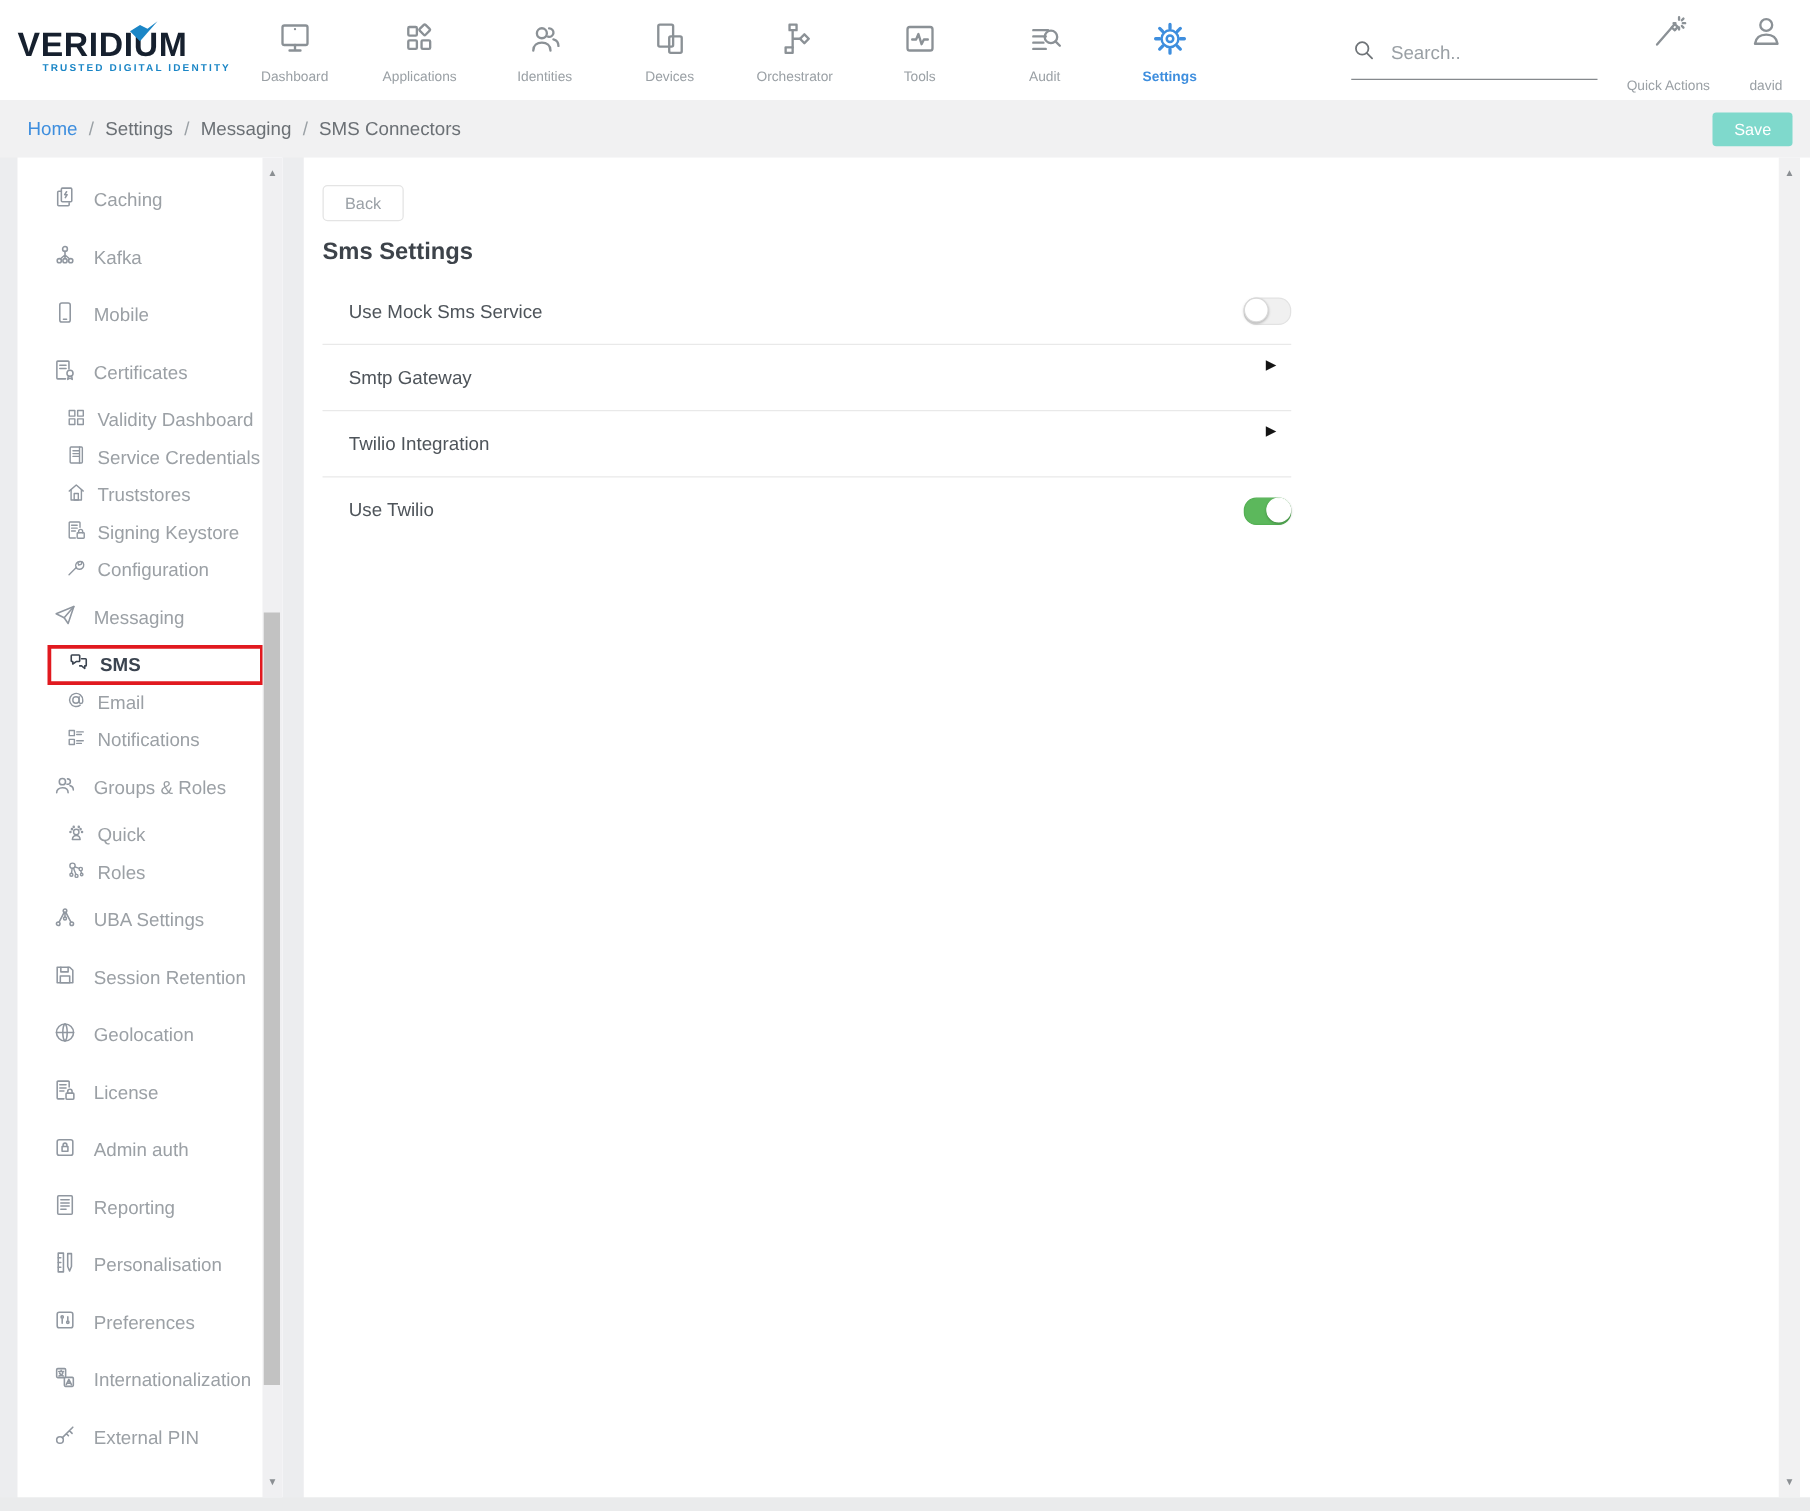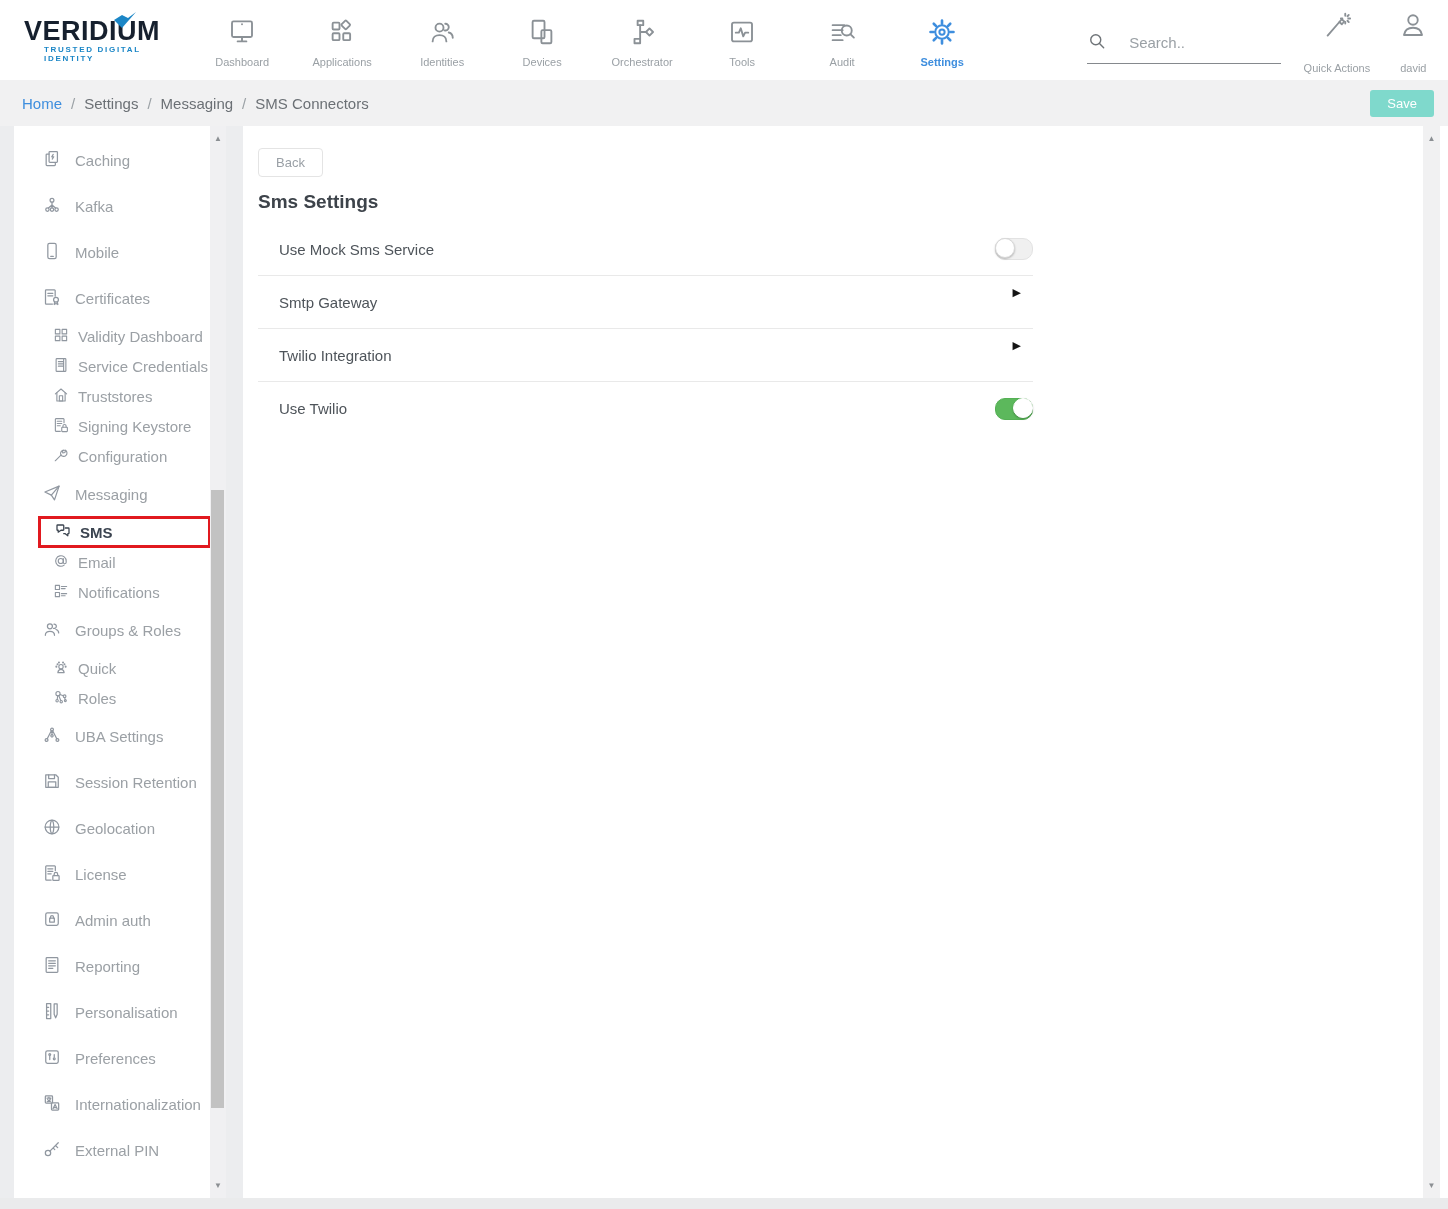--- a/index.html
+++ b/index.html
@@ -6,29 +6,29 @@
   body{
     width:1448px;height:1209px;position:relative;overflow:hidden;
     font-family:"Liberation Sans","DejaVu Sans",sans-serif;
     background:#ecedef;
   }
   
   header{
     position:absolute;top:0;left:0;right:0;height:80px;background:#ffffff;
     display:flex;align-items:center;z-index:5;
   }
-  .logo{margin-left:24px;width:176px;position:relative;cursor:pointer;}
+  .logo{margin-left:14px;width:176px;position:relative;cursor:pointer;}
   .logo-text{font-size:27px;font-weight:bold;color:#16202e;letter-spacing:.5px;line-height:28px;}
   .logo-check{position:absolute;left:88px;top:-6px;}
   .logo-tag{font-size:8px;font-weight:bold;color:#1b86c6;letter-spacing:1.7px;margin-left:20px;}
   nav{display:flex;}
   .nav-item{width:100px;display:flex;flex-direction:column;align-items:center;gap:5px;cursor:pointer;padding-top:4px;}
   .nav-label{font-size:11px;color:#9aa0a5;}
   .nav-item.active .nav-label{color:#3e8ede;font-weight:bold;}
-  .search{width:202px;margin-left:95px;margin-top:14px;display:flex;align-items:center;gap:20px;
+  .search{width:202px;margin-left:95px;margin-top:14px;display:flex;align-items:center;gap:10px;
     border-bottom:1px solid #85898d;padding-bottom:8px;}
   .search input{border:none;outline:none;font-size:15px;color:#555;width:150px;background:transparent;font-family:inherit;}
   .search input::placeholder{color:#9aa0a5;}
   .hdr-item{display:flex;flex-direction:column;align-items:center;gap:18px;cursor:pointer;padding-top:4px;}
   .hdr-item.qa{width:100px;margin-left:8px;}
   .hdr-item.usr{width:60px;margin-right:6px;}
   
   .crumbbar{
     position:absolute;top:80px;left:0;right:0;height:46px;background:#f1f1f2;
     display:flex;align-items:center;padding-left:22px;box-sizing:border-box;

